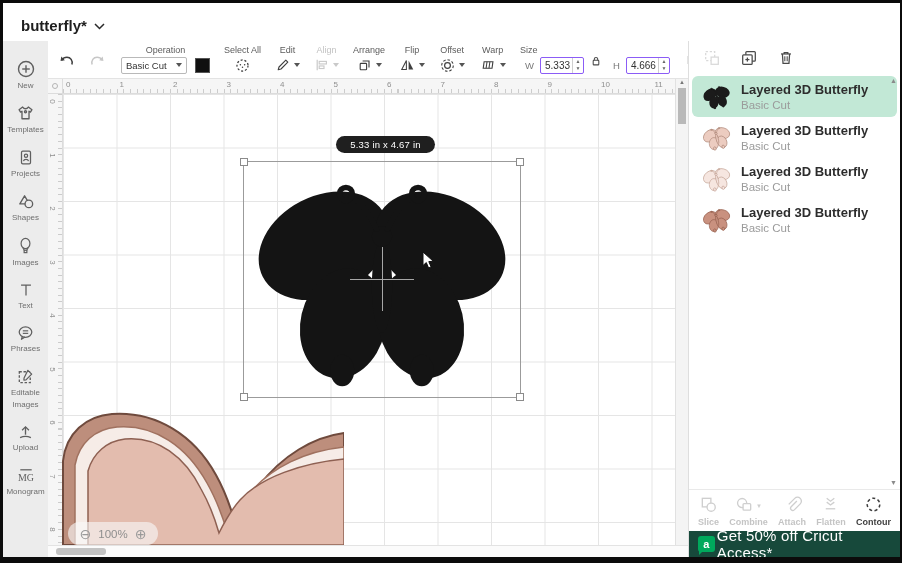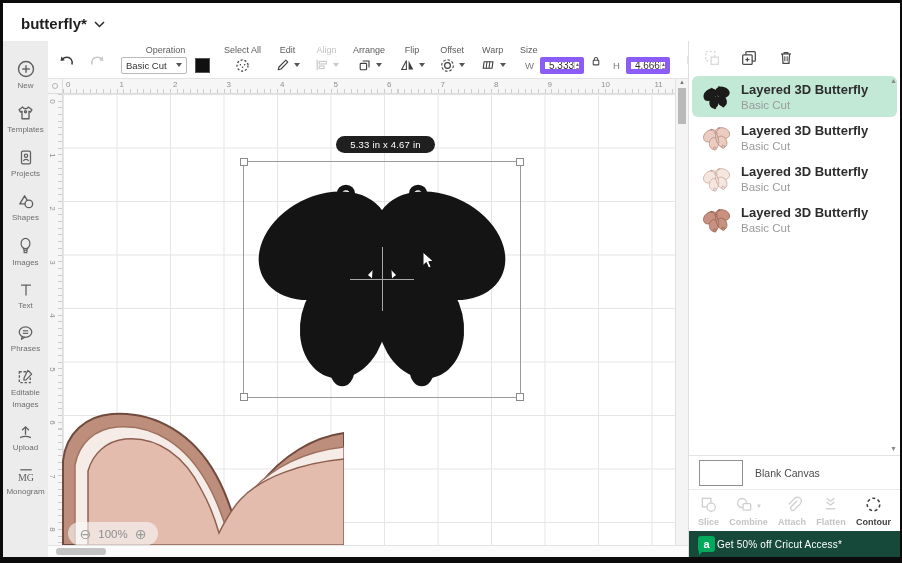--- a/index.html
+++ b/index.html
@@ -2,21 +2,21 @@
 <html><head>
 <meta charset="utf-8">
 <style>
   html,body{margin:0;padding:0;background:#fff;}
   *{box-sizing:border-box;}
   body{font-family:"Liberation Sans", sans-serif; -webkit-font-smoothing:antialiased;}
   .frame{width:902px;height:563px;background:#0b0b0b;padding:3px 2px 6px 3px;position:relative;}
   .app{position:relative;width:897px;height:554px;background:#fff;overflow:hidden;}
 
   
-  .topbar{position:absolute;left:0;top:0;right:0;height:46px;background:#fff;border-bottom:6px solid #7f1d1d;display:flex;align-items:center;padding:0 14px 0 18px;}
+  .topbar{position:absolute;left:0;top:0;right:0;height:46px;background:#fff;border-bottom:2px solid #7f1d1d;display:flex;align-items:center;padding:0 14px 0 18px;}
   .title{font-size:15px;font-weight:700;color:#1e1e1e;display:flex;align-items:center;gap:7px;}
   .title svg{margin-top:2px;}
   .top-right{margin-left:auto;display:flex;align-items:center;gap:24px;}
   .top-item{display:flex;align-items:center;gap:6px;font-size:12.5px;color:#3a3a3a;cursor:default;}
   .make-btn{width:88px;height:27px;border-radius:14px;background:#1d8054;color:#fff;font-size:12.5px;font-weight:700;display:flex;align-items:center;justify-content:center;border:none;}
 
   
   .sidebar{position:absolute;left:0;top:38px;bottom:0;width:45px;background:#ececec;display:flex;flex-direction:column;align-items:center;padding-top:12px;}
   .side-item{width:100%;padding:6px 1px 7px;display:flex;flex-direction:column;align-items:center;gap:2px;color:#6e6e6e;font-size:8px;text-align:center;line-height:1.25;}
   .side-item svg{display:block;}
@@ -25,21 +25,21 @@
   .toolbar{position:absolute;left:45px;top:38px;width:640px;height:38px;background:#fff;border-bottom:1px solid #e3e3e3;display:flex;align-items:center;padding:0 2px;}
   .tgroup{display:flex;flex-direction:column;align-items:center;justify-content:center;padding:0 7px;}
   .glabel{font-size:9px;color:#5c5c5c;margin-bottom:1px;white-space:nowrap;}
   .gctrl{display:flex;align-items:center;gap:3px;height:18px;}
   .tdiv{width:1px;height:27px;background:#e2e2e2;}
   .caret{width:0;height:0;border-left:3.5px solid transparent;border-right:3.5px solid transparent;border-top:4px solid #555;}
   .disabled .glabel{color:#c2c2c2;}
   .disabled .caret{border-top-color:#c9c9c9;}
   .op-select{width:66px;height:17px;border:1px solid #b9b9b9;border-radius:2px;font-size:9.5px;color:#333;display:flex;align-items:center;padding:0 4px;justify-content:space-between;background:#fff;}
   .swatch{width:15px;height:15px;background:#101010;border:1px solid #555;margin-left:5px;}
-  .numfield{width:44px;height:17px;border:5px solid #8b5cf6;border-radius:2px;display:flex;align-items:stretch;background:#fff;overflow:hidden;}
+  .numfield{width:44px;height:17px;border:1px solid #8b5cf6;border-radius:2px;display:flex;align-items:stretch;background:#fff;overflow:hidden;}
   .numfield .val{flex:1;font-size:10px;color:#333;display:flex;align-items:center;padding-left:4px;}
   .stepper{width:11px;border-left:1px solid #cfcfcf;display:flex;flex-direction:column;}
   .stepper span{flex:1;display:flex;align-items:center;justify-content:center;font-size:5px;color:#666;line-height:1;}
   .wh-label{font-size:9.5px;color:#7a7a7a;margin:0 3px 0 5px;}
   .more{font-size:10.5px;color:#3f3f3f;display:flex;align-items:center;gap:4px;padding:0 10px;}
 
   
   .canvas{position:absolute;left:45px;top:76px;width:640px;height:466px;background:#fff;overflow:hidden;}
   .corner{position:absolute;left:0;top:0;width:15px;height:15px;background:#f6f6f6;border-right:1px solid #dcdcdc;border-bottom:1px solid #dcdcdc;}
   .corner i{position:absolute;left:4px;top:4px;width:6px;height:6px;border:1px solid #b5b5b5;border-radius:50%;}
@@ -90,21 +90,21 @@
   .list-arrow-down{position:absolute;right:3px;bottom:3px;font-size:7px;color:#8a8a8a;}
   .blankrow{height:34px;border-top:1px solid #e4e4e4;display:flex;align-items:center;gap:12px;padding-left:10px;flex:none;}
   .blankrow .bswatch{width:44px;height:26px;background:#fff;border:1px solid #8f8f8f;}
   .blankrow .blabel{font-size:10.5px;color:#4c4c4c;}
   .ractions{height:42px;border-top:1px solid #e9e9e9;display:flex;align-items:center;justify-content:space-around;padding:0 4px;flex:none;font-weight:bold;}
   .raction{display:flex;flex-direction:column;align-items:center;gap:1px;font-size:9px;color:#c4c4c4;}
   .raction.enabled{color:#3f3f3f;}
   .banner{height:26px;background:#17493b;display:flex;align-items:center;padding-left:9px;flex:none;}
   .banner .logo{width:17px;height:16px;background:#00a95c;border-radius:3px;color:#fff;font-size:11px;font-weight:700;display:flex;align-items:center;justify-content:center;position:relative;}
   .banner .logo::after{content:"";position:absolute;left:1px;bottom:-3px;width:0;height:0;border-left:4px solid #00a95c;border-bottom:4px solid transparent;}
-  .banner .btext{color:#fff;font-size:10px;margin-left:2px;letter-spacing:.2px;}
+  .banner .btext{color:#fff;font-size:15px;margin-left:2px;letter-spacing:.2px;}
 </style>
 </head>
 <body>
 
 <div class="frame">
 <div class="app">
 
   <div class="topbar">
     <div class="title">
       <span>butterfly*</span>
@@ -557,24 +557,20 @@
             </span>
             <span>
               <div class="lname">Layered 3D Butterfly</div>
               <div class="ltype">Basic Cut</div>
             </span>
           </div>
         </div>
     <div class="rspacer">
       <div class="list-arrow-down">▼</div>
     </div>
-    <div class="blankrow">
-      <div class="bswatch"></div>
-      <div class="blabel">Blank Canvas</div>
-    </div>
     <div class="ractions" id="ractions">
           <div class="raction">
             <span><svg width="19" height="19" viewBox="0 0 20 20">
                 <rect x="3.5" y="3.5" width="9" height="9" fill="none" stroke="#cfcfcf" stroke-width="1.4"></rect>
                 <circle cx="12.8" cy="12.8" r="4.3" fill="#fff" stroke="#cfcfcf" stroke-width="1.4"></circle>
               </svg></span>
             <span>Slice</span>
           </div>
           <div class="raction">
             <span><svg width="19" height="19" viewBox="0 0 20 20">

